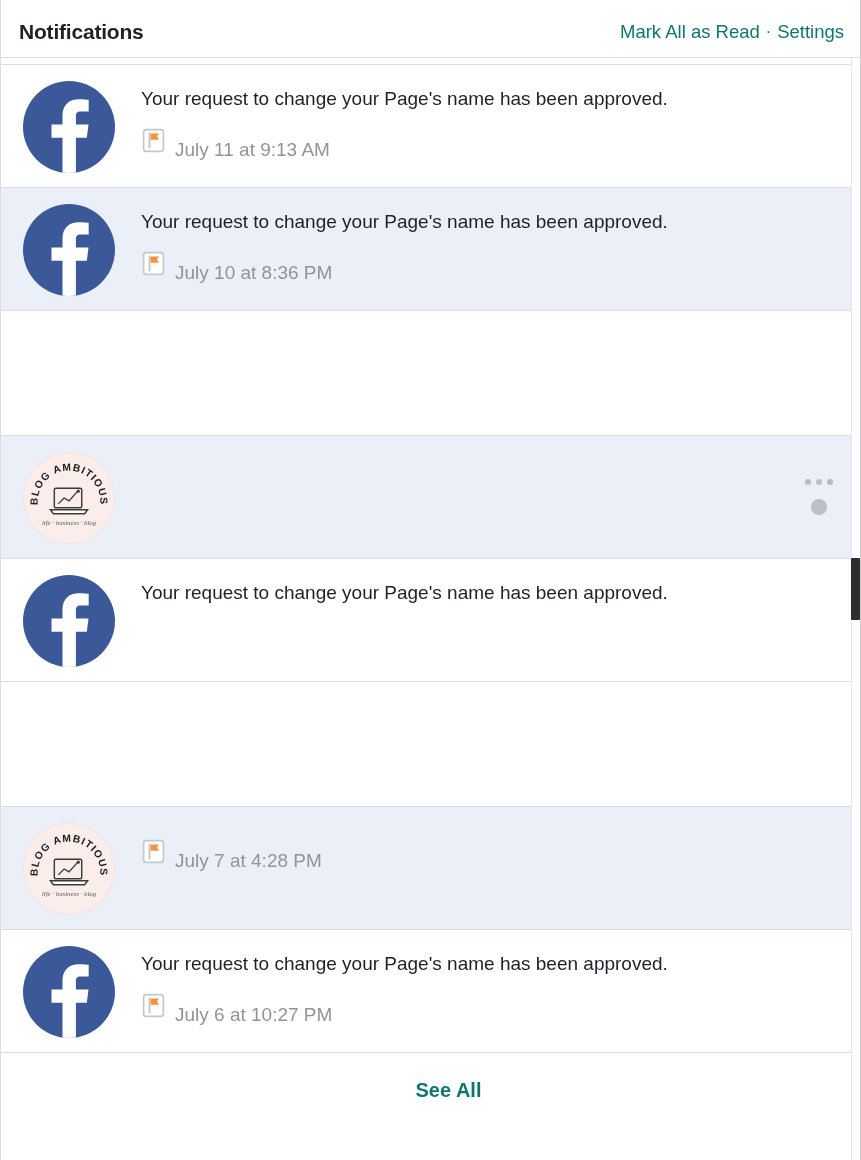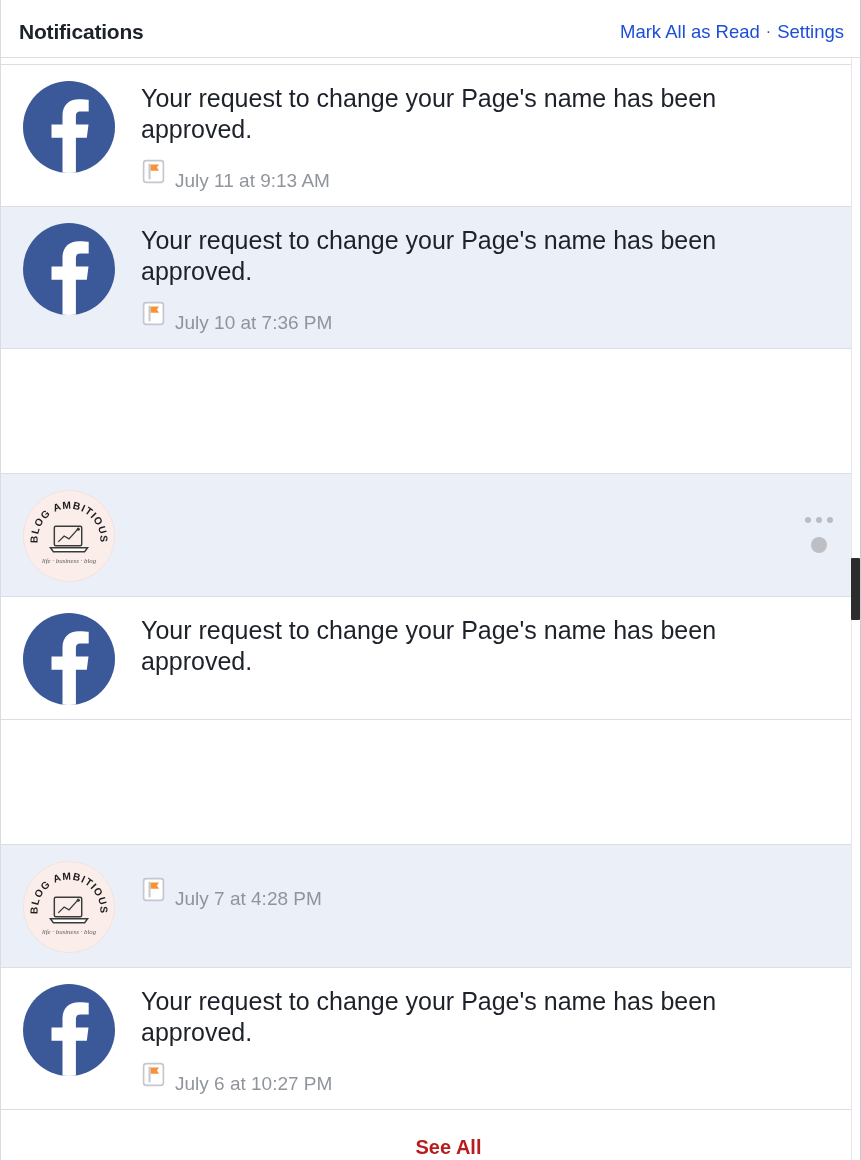--- a/index.html
+++ b/index.html
@@ -39,21 +39,21 @@
     color: #1d2129;
     letter-spacing: -0.2px;
   }
   .nf-actions {
     display: flex;
     align-items: center;
     font-size: 18.5px;
     color: #365899;
     white-space: nowrap;
   }
-  .nf-link { color: #1d4ed8; cursor: pointer; text-align: right; }
+  .nf-link { color: #0f766e; cursor: pointer; text-align: right; }
   .nf-sep { color: #365899; padding: 0 6px; font-size: 16px; }
 
   
   .clipped-row {
     position: relative;
     height: 7px;
     overflow: hidden;
     background: #ffffff;
     border-bottom: 1px solid #dcdee3;
   }
@@ -104,21 +104,21 @@
   }
   .avatar.brand svg { display: block; width: 100%; height: 100%; }
 
   .body {
     flex: 1 1 auto;
     min-width: 0;
     padding-left: 26px;
     padding-top: 4px;
   }
   .msg {
-    font-size: 25px;
+    font-size: 19px;
     line-height: 31px;
     color: #1d2129;
     word-wrap: break-word;
     max-width: 600px;
   }
   .msg b { font-weight: bold; }
 
   .meta {
     display: flex;
     align-items: center;
@@ -171,21 +171,21 @@
 
   
   .see-all {
     height: 74px;
     display: flex;
     align-items: center;
     justify-content: center;
     background: #ffffff;
     font-size: 20px;
     font-weight: bold;
-    color: #b91c1c;
+    color: #0f766e;
     cursor: pointer;
     padding-left: 36px;
   }
 
   
   .scrollbar-track {
     position: absolute;
     top: 58px;
     right: 0;
     width: 9px;
@@ -254,21 +254,21 @@
     <div class="body">
       <div class="msg">
         <span>Your request to change your Page's name has been approved.</span><b></b><span></span>
       </div>
       <div class="meta">
         <svg class="meta-icon" viewBox="0 0 24 24" xmlns="http://www.w3.org/2000/svg">
           <rect x="2.5" y="1.5" width="19" height="21" rx="2.5" fill="#ffffff" stroke="#c4c7cd" stroke-width="1.6"></rect>
           <rect x="7.2" y="4.5" width="2" height="15" fill="#c7cad0"></rect>
           <path d="M9.2 5.2h8.1l-2 3 2 3H9.2z" fill="#f7923b"></path>
         </svg>
-        <span class="time">July 10 at 7:36 PM</span>
+        <span class="time">July 10 at 8:36 PM</span>
       </div>
     </div>
   </div>
 
   <div class="row blank"></div>
 
   <div class="row unread">
     <div class="avatar brand">
       <svg viewBox="0 0 92 92" xmlns="http://www.w3.org/2000/svg" aria-hidden="true">
         <defs>

